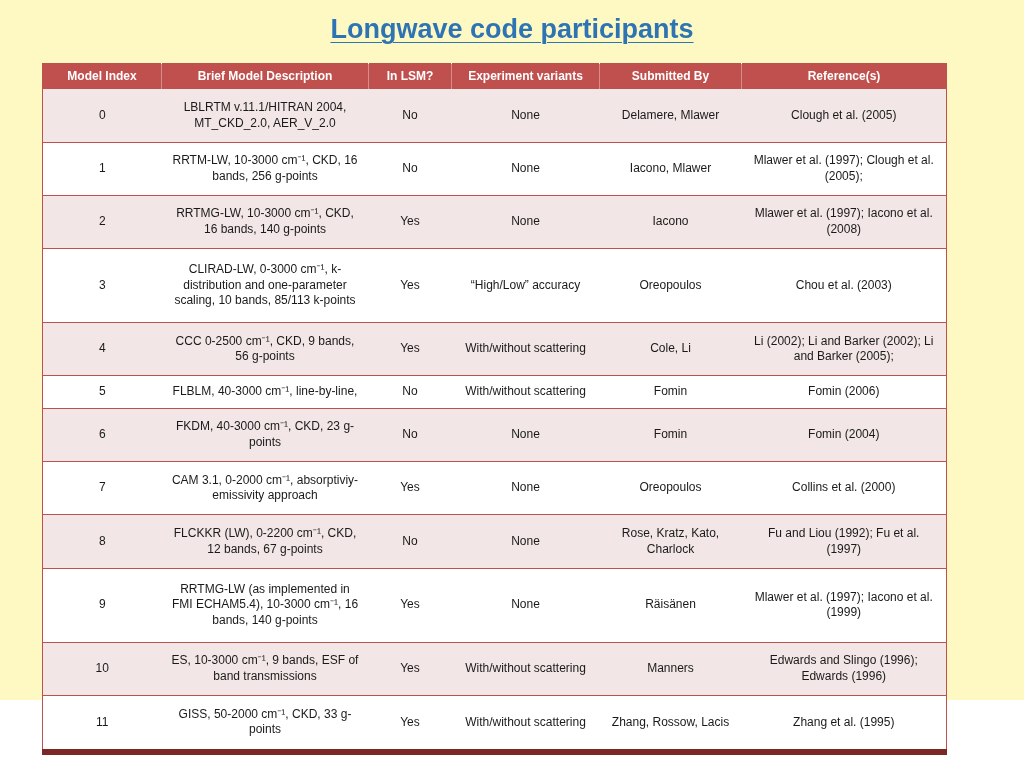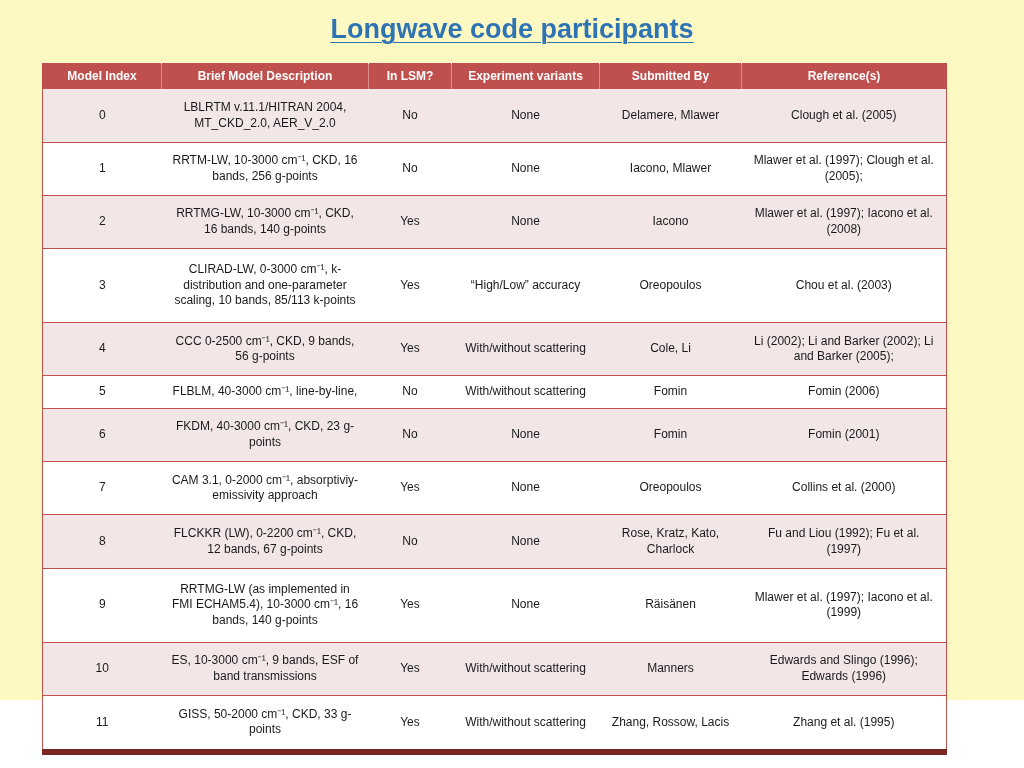--- a/index.html
+++ b/index.html
@@ -138,21 +138,21 @@
           <td>With/without scattering</td>
           <td>Fomin</td>
           <td>Fomin (2006)</td>
         </tr>
         <tr class="band">
           <td>6</td>
           <td>FKDM, 40-3000 cm⁻¹, CKD, 23 g-points</td>
           <td>No</td>
           <td>None</td>
           <td>Fomin</td>
-          <td>Fomin (2001)</td>
+          <td>Fomin (2004)</td>
         </tr>
         <tr>
           <td>7</td>
           <td>CAM 3.1, 0-2000 cm⁻¹, absorptiviy-emissivity approach</td>
           <td>Yes</td>
           <td>None</td>
           <td>Oreopoulos</td>
           <td>Collins et al. (2000)</td>
         </tr>
         <tr class="band">

